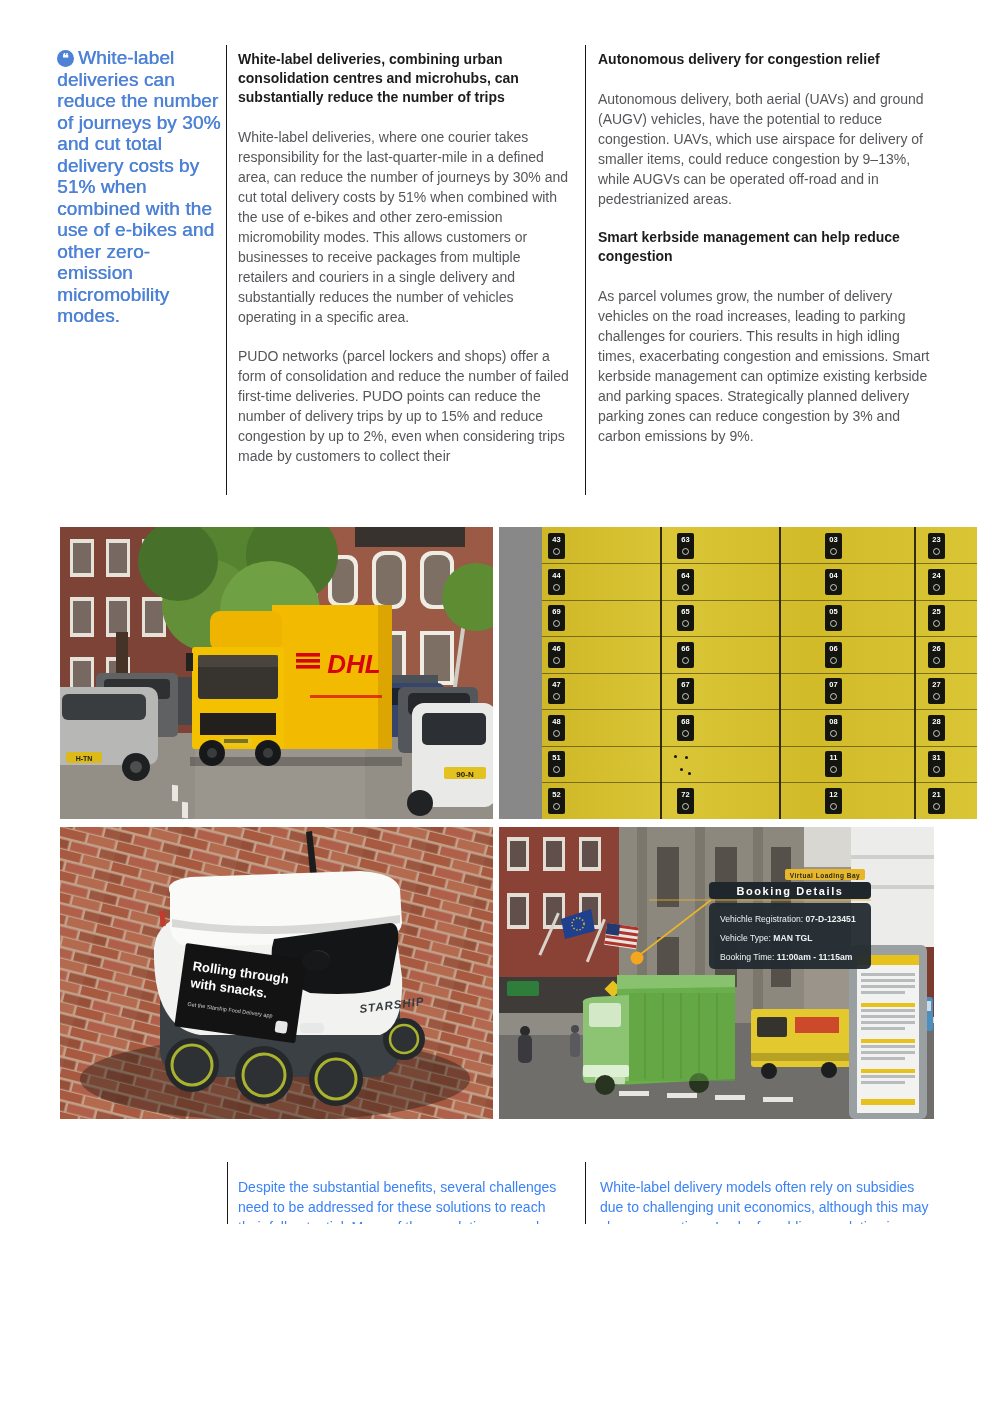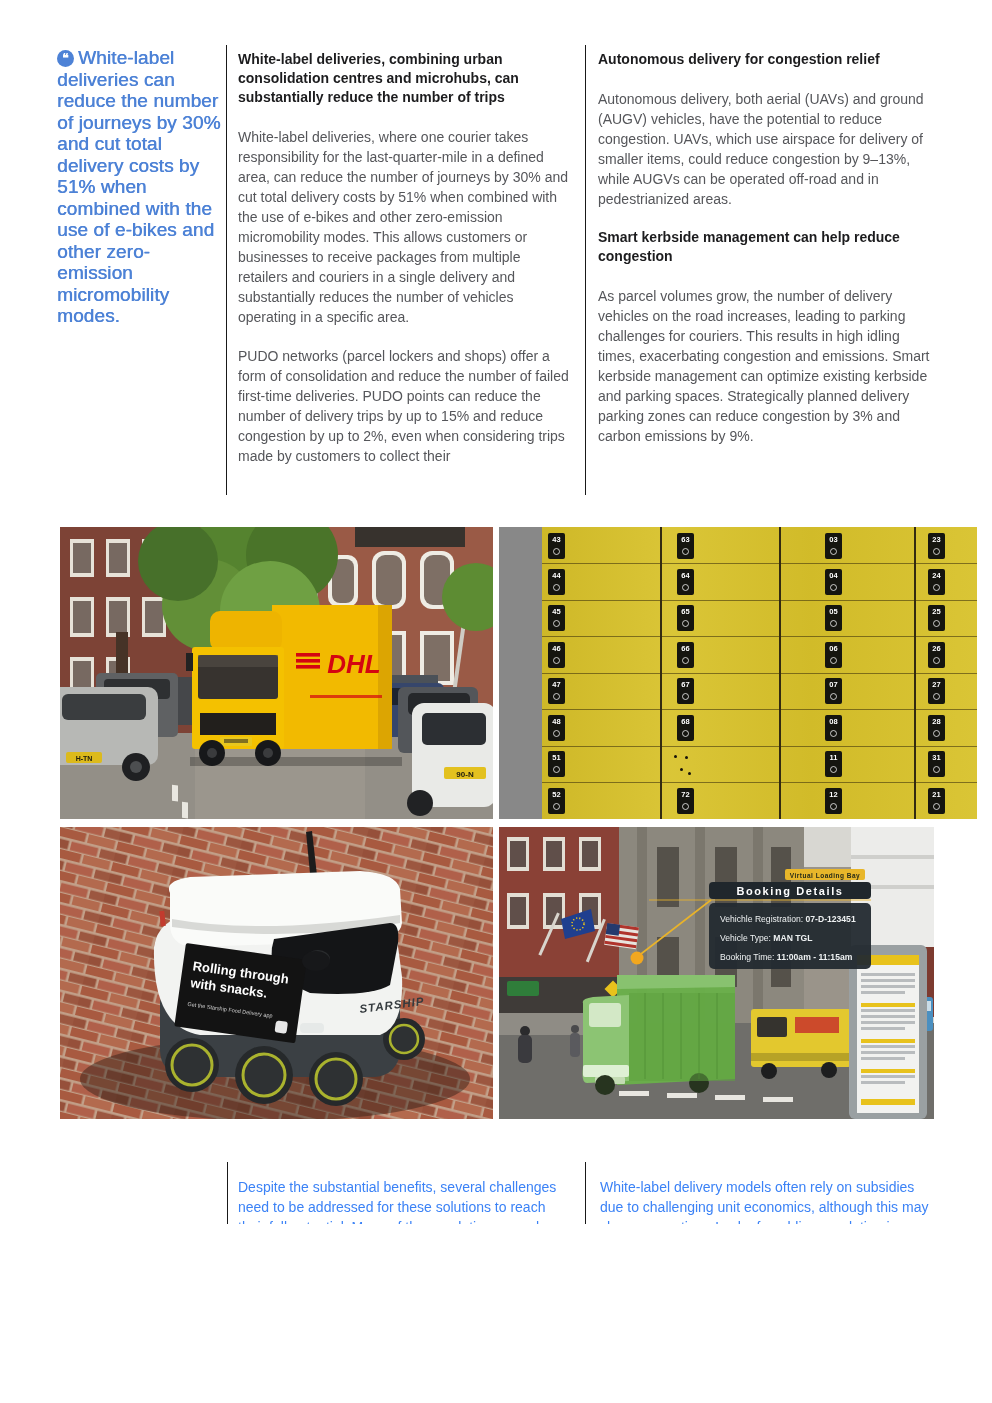--- a/index.html
+++ b/index.html
@@ -218,21 +218,21 @@
         <div class="lrow" style="top:146px"></div>
       <div class="lrow" style="top:182px"></div>
         <div class="lrow" style="top:219px"></div>
       <div class="lrow" style="top:255px"></div>
       <div class="lsep" style="left:118px"></div>
       <div class="lsep" style="left:237px"></div>
       <div class="lsep" style="left:372px"></div>
 
       <div class="llabel c1 r0">43</div>
       <div class="llabel c1 r1">44</div>
-      <div class="llabel c1 r2">45</div>
+      <div class="llabel c1 r2">69</div>
       <div class="llabel c1 r3">46</div>
       <div class="llabel c1 r4">47</div>
       <div class="llabel c1 r5">48</div>
       <div class="llabel c1 r6">51</div>
       <div class="llabel c1 r7">52</div>
 
       <div class="llabel c2 r0">63</div>
       <div class="llabel c2 r1">64</div>
       <div class="llabel c2 r2">65</div>
       <div class="llabel c2 r3">66</div>

